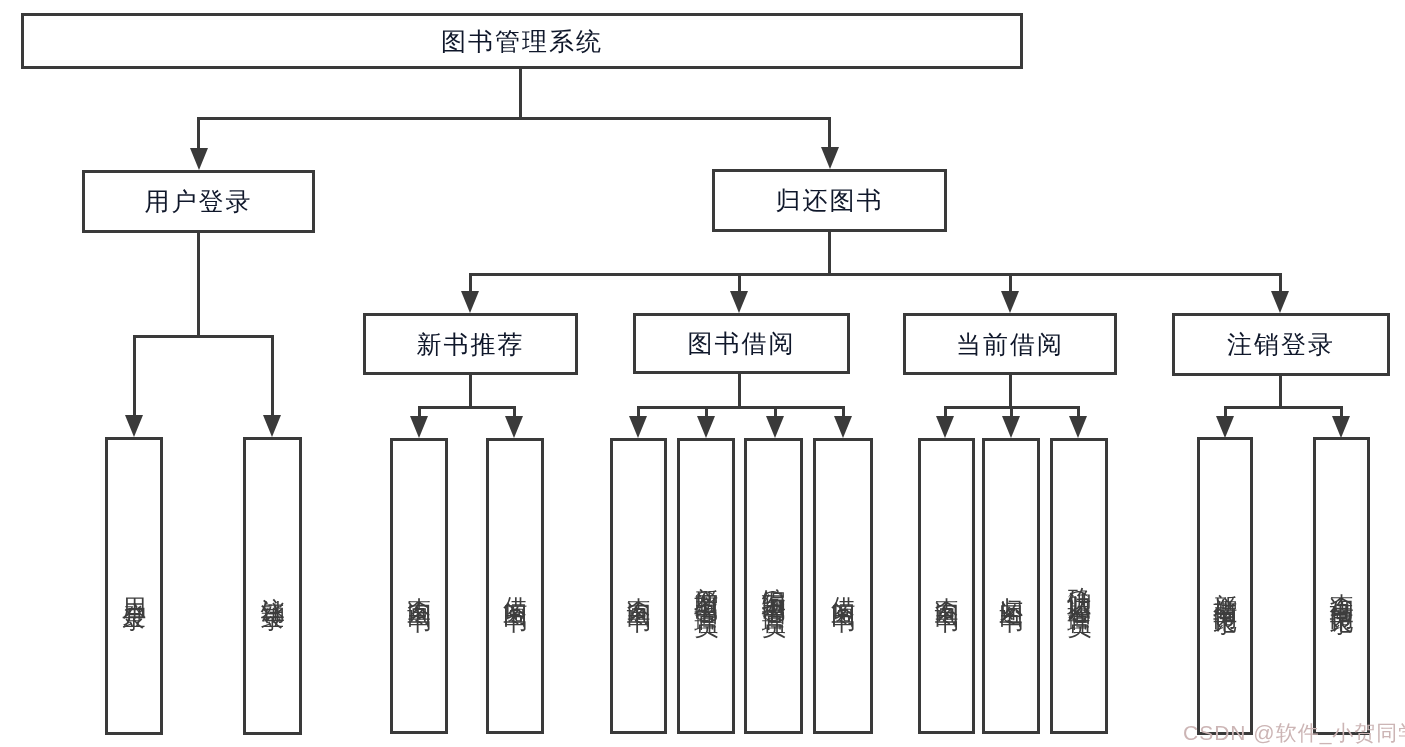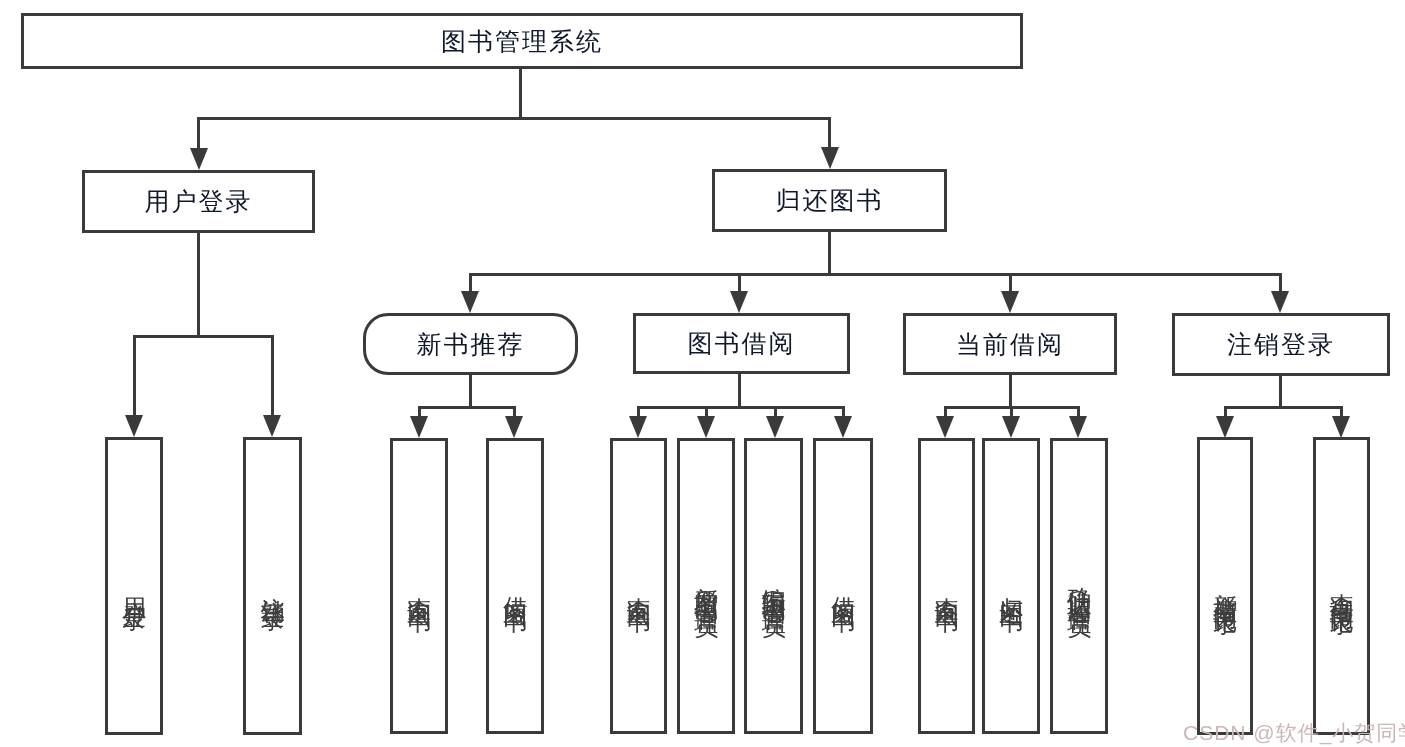--- a/index.html
+++ b/index.html
@@ -79,21 +79,21 @@
   <div class="hl" style="left:469px; top:273px; width:813px;"></div>
   <div class="vl" style="left:469px; top:273px; height:22px;"></div>
   <div class="ah" style="left:461px; top:291px;"></div>
   <div class="vl" style="left:738px; top:273px; height:22px;"></div>
   <div class="ah" style="left:730px; top:291px;"></div>
   <div class="vl" style="left:1009px; top:273px; height:22px;"></div>
   <div class="ah" style="left:1001px; top:291px;"></div>
   <div class="vl" style="left:1279px; top:273px; height:22px;"></div>
   <div class="ah" style="left:1271px; top:291px;"></div>
 
-  <div class="box" style="left:363px; top:313px; width:215px; height:62px;border-radius:25px;">新书推荐</div>
+  <div class="box" style="left:363px; top:313px; width:215px; height:62px;">新书推荐</div>
   <div class="box" style="left:903px; top:313px; width:214px; height:62px;">当前借阅</div>
   <div class="box" style="left:633px; top:313px; width:217px; height:61px;">图书借阅</div>
   <div class="box" style="left:1172px; top:313px; width:218px; height:63px;">注销登录</div>
 
   <div class="vl" style="left:469px; top:375px; height:31px;"></div>
   <div class="hl" style="left:418px; top:406px; width:98px;"></div>
   <div class="vl" style="left:418px; top:406px; height:14px;"></div>
   <div class="ah" style="left:410px; top:416px;"></div>
   <div class="vl" style="left:513px; top:406px; height:14px;"></div>
   <div class="ah" style="left:505px; top:416px;"></div>

